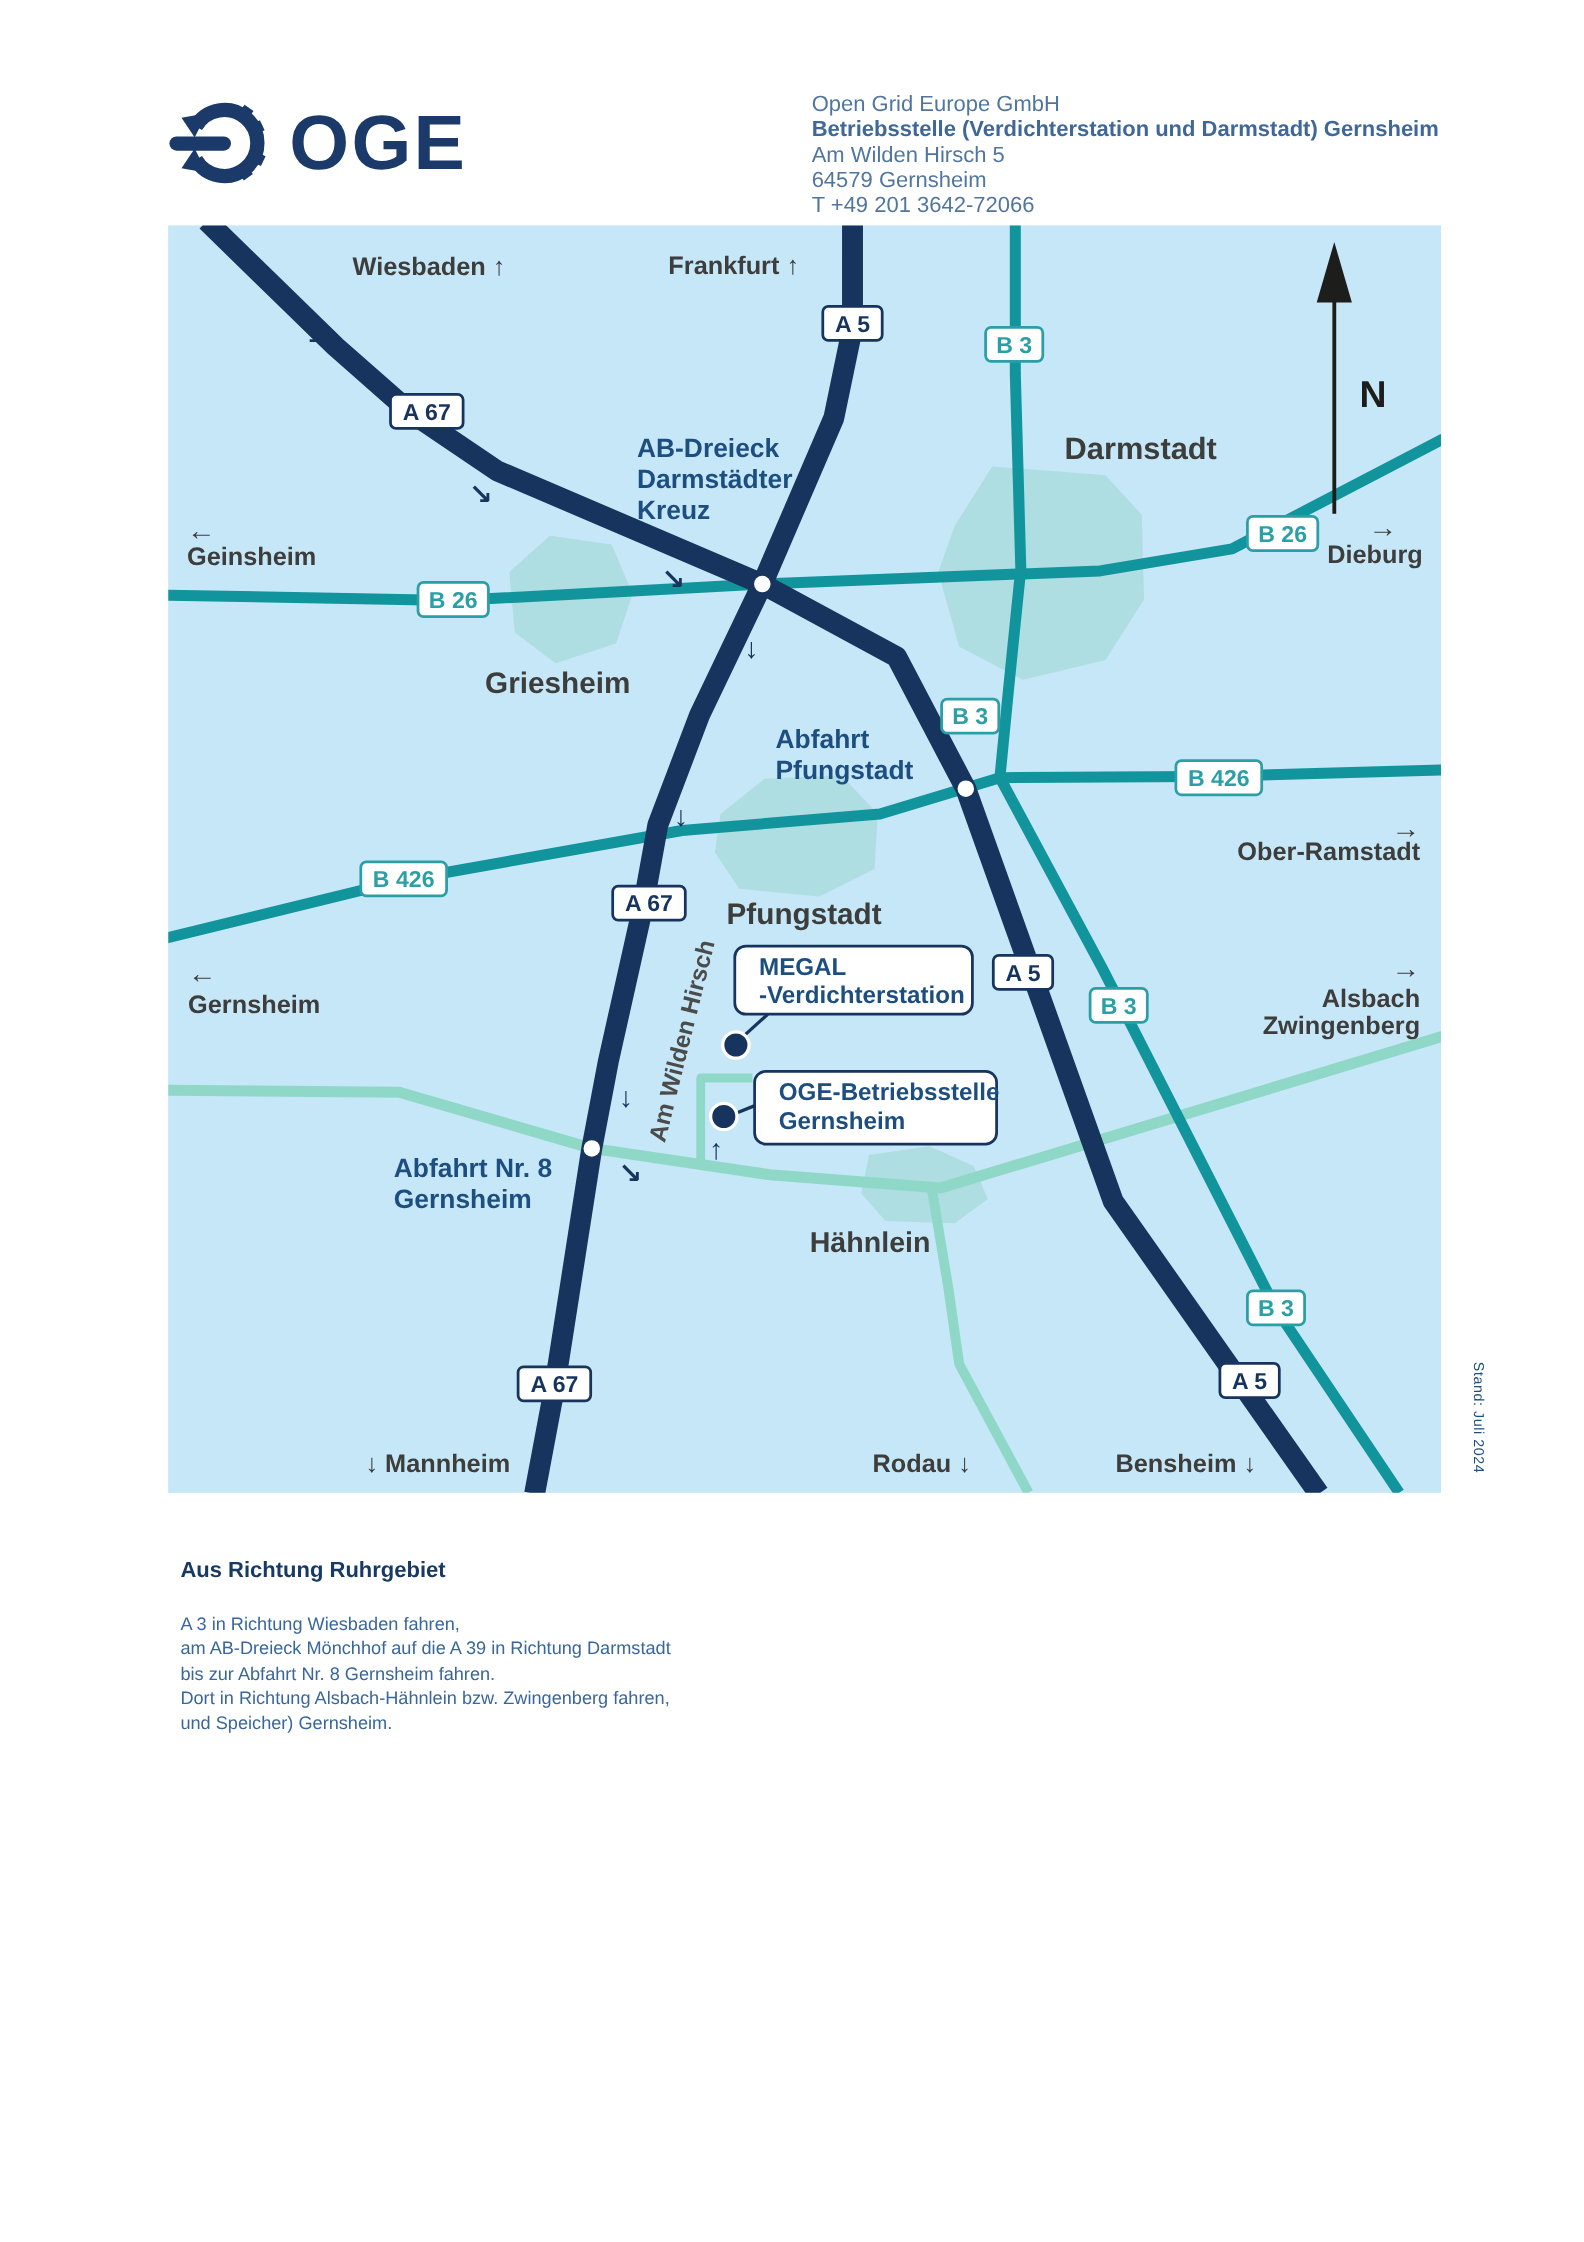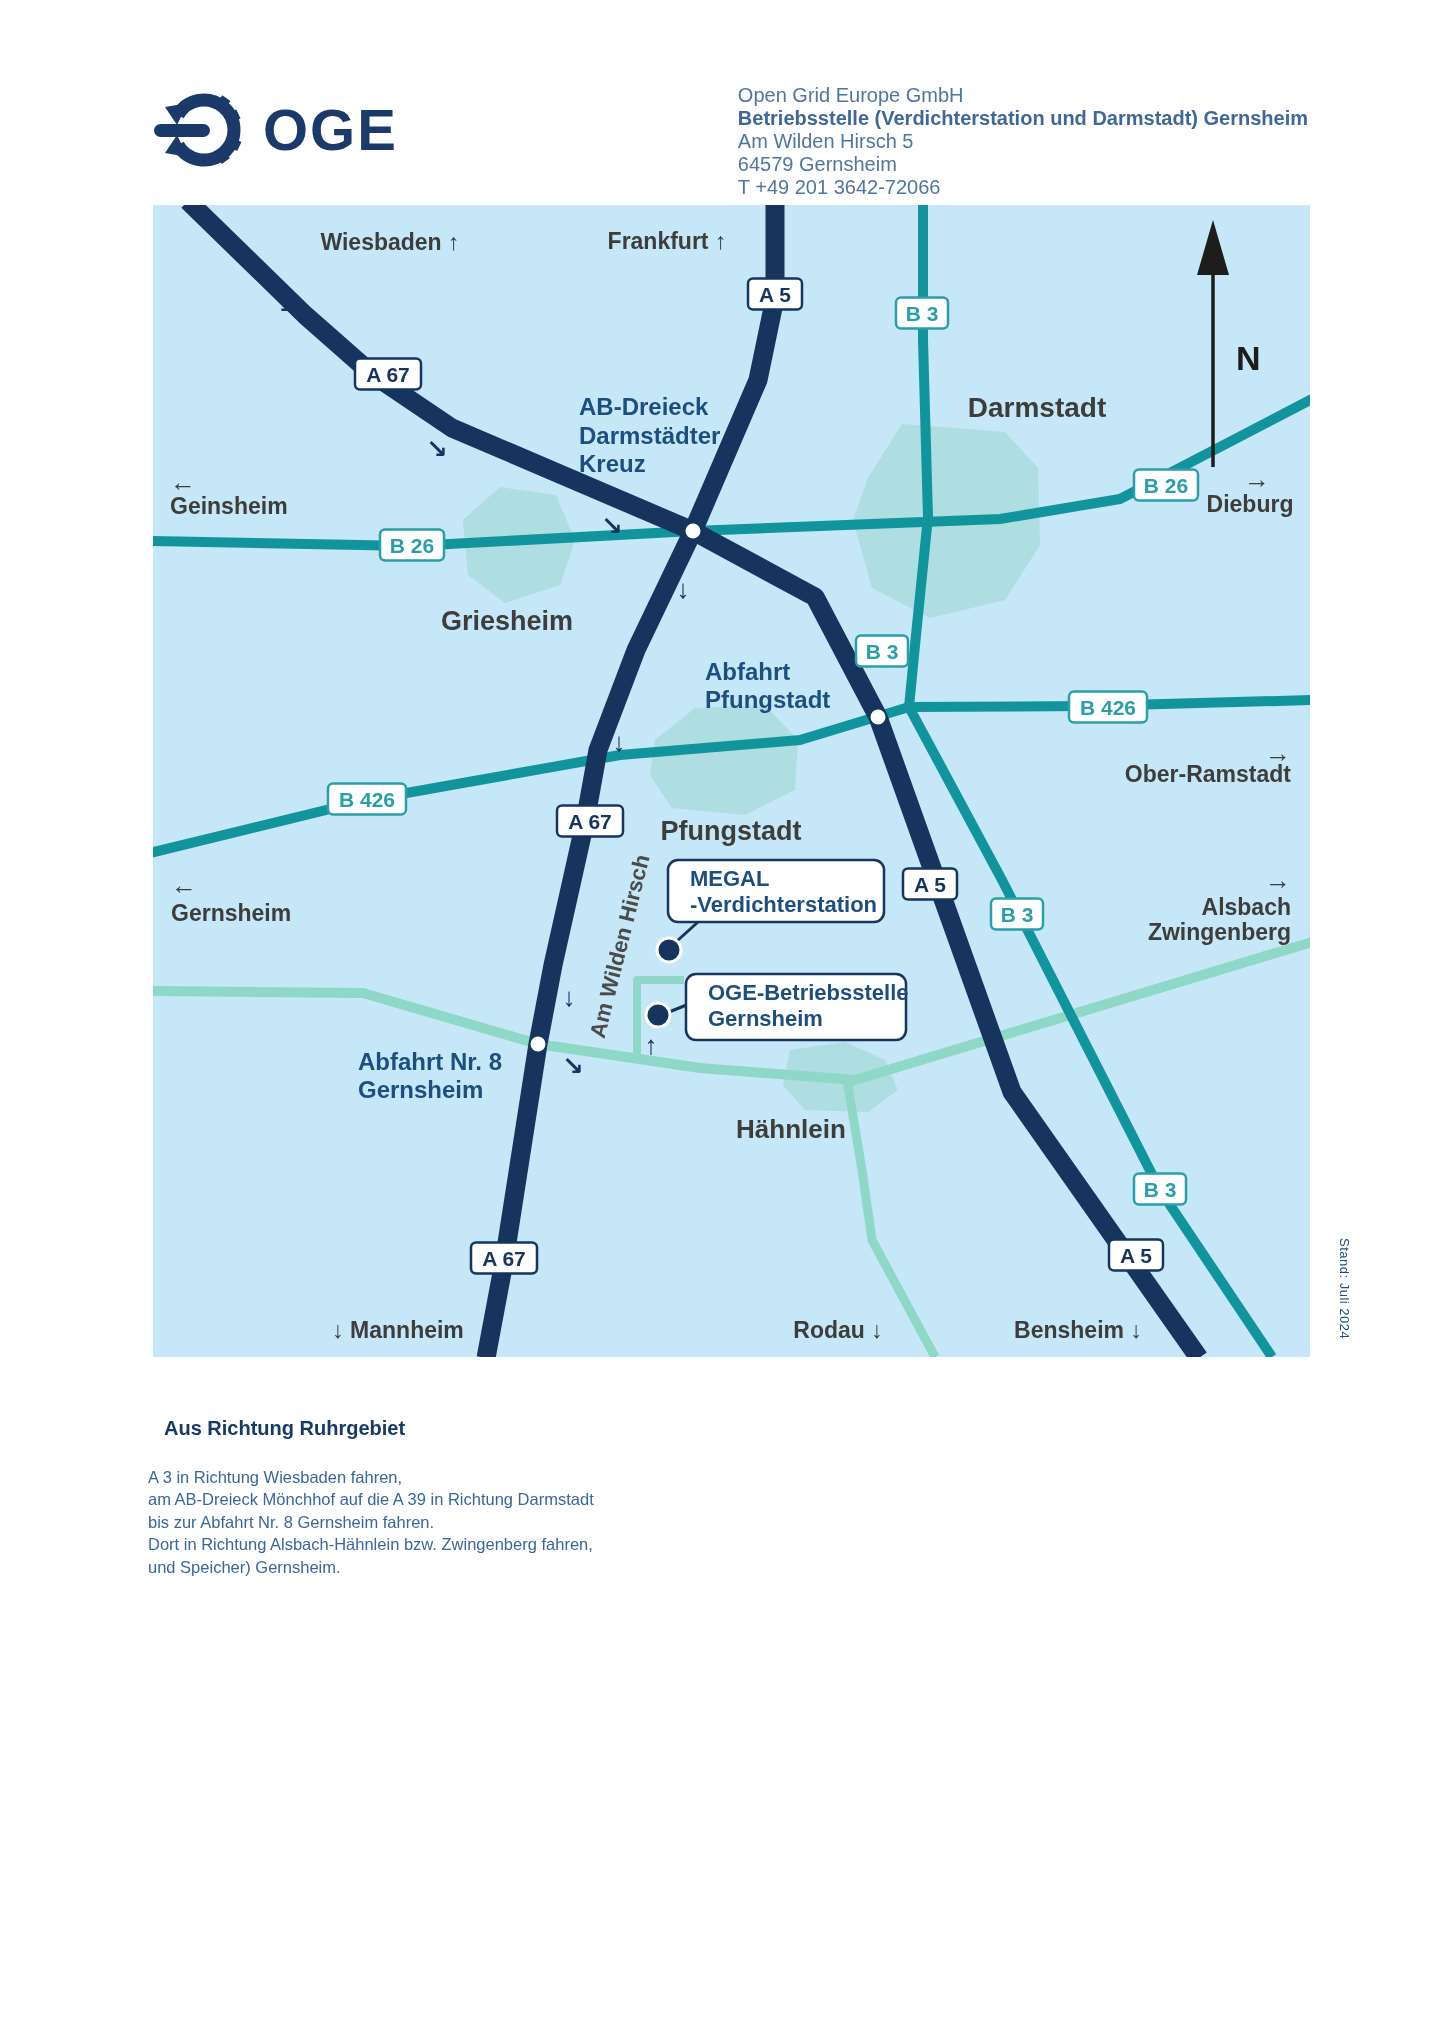--- a/index.html
+++ b/index.html
@@ -1,40 +1,40 @@
 <!DOCTYPE html>
 <html><head>
 <meta charset="utf-8">
 <style>
   html,body{margin:0;padding:0;background:#ffffff;}
   body{width:1440px;height:2038px;position:relative;font-family:"Liberation Sans","DejaVu Sans",sans-serif;}
   .abs{position:absolute;}
   
   #logo{left:152px;top:82px;display:flex;align-items:center;gap:16px;}
-  #logo-text{font-size:58px;font-weight:700;color:#1b3a69;letter-spacing:2px;}
+  #logo-text{font-size:70px;font-weight:700;color:#1b3a69;letter-spacing:2px;}
   #address{right:132px;top:84px;text-align:left;font-size:20px;line-height:23px;color:#50769f;}
   #address .bold{font-weight:700;color:#3f6899;}
   
   #map{left:153px;top:205px;width:1157px;height:1152px;background:#c6e7f8;}
   #map svg{display:block;}
   svg text{font-family:"Liberation Sans","DejaVu Sans",sans-serif;}
   .road-a{fill:none;stroke:#16345e;stroke-width:19;stroke-linejoin:round;stroke-linecap:butt;}
   .road-b{fill:none;stroke:#12949c;stroke-width:10;stroke-linejoin:round;}
   .road-l{fill:none;stroke:#8fd8c8;stroke-linejoin:round;}
   .blob{fill:#a9dade;opacity:.85;}
   .jdot{fill:#ffffff;}
   .fdot{fill:#16345e;stroke:#ffffff;stroke-width:3;}
   .connector{stroke:#16345e;stroke-width:3;}
   .north{stroke:#1d1d1b;stroke-width:3.5;}
   
   #stand-note{left:1352px;top:1238px;transform:rotate(90deg);transform-origin:0 0;font-size:13px;color:#1d4e80;white-space:nowrap;letter-spacing:.5px;}
   
   #directions{left:148px;top:1417px;width:700px;}
   #directions-heading{font-size:20px;font-weight:700;color:#173a64;margin:0 0 26px 16px;}
-  #directions-body{font-size:16.5px;line-height:22.4px;color:#39679c;}
+  #directions-body{font-size:16.5px;line-height:22.4px;color:#39679c;margin-left:16px;}
 </style>
 </head>
 <body>
 
 <div id="logo" class="abs">
   <svg width="95" height="95" viewBox="0 0 95 95">
     <g fill="none" stroke="#1b3a69" stroke-width="13">
       <path d="M 26 33 A 30 30 0 1 1 26 63"></path>
     </g>
     <g fill="#1b3a69" stroke="none">

